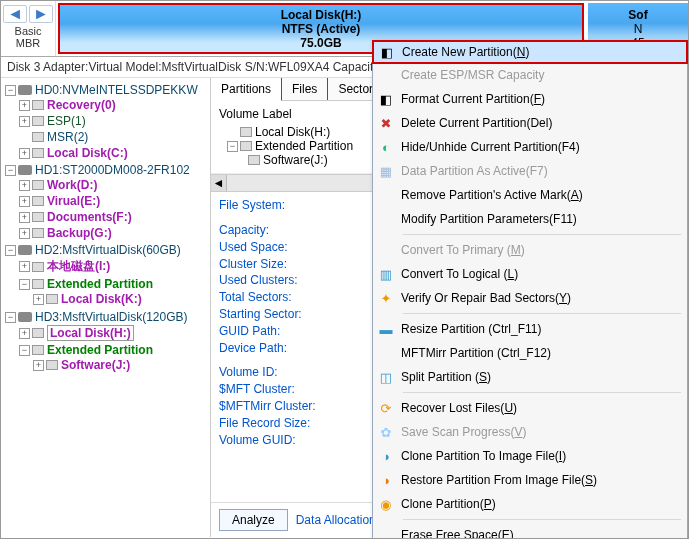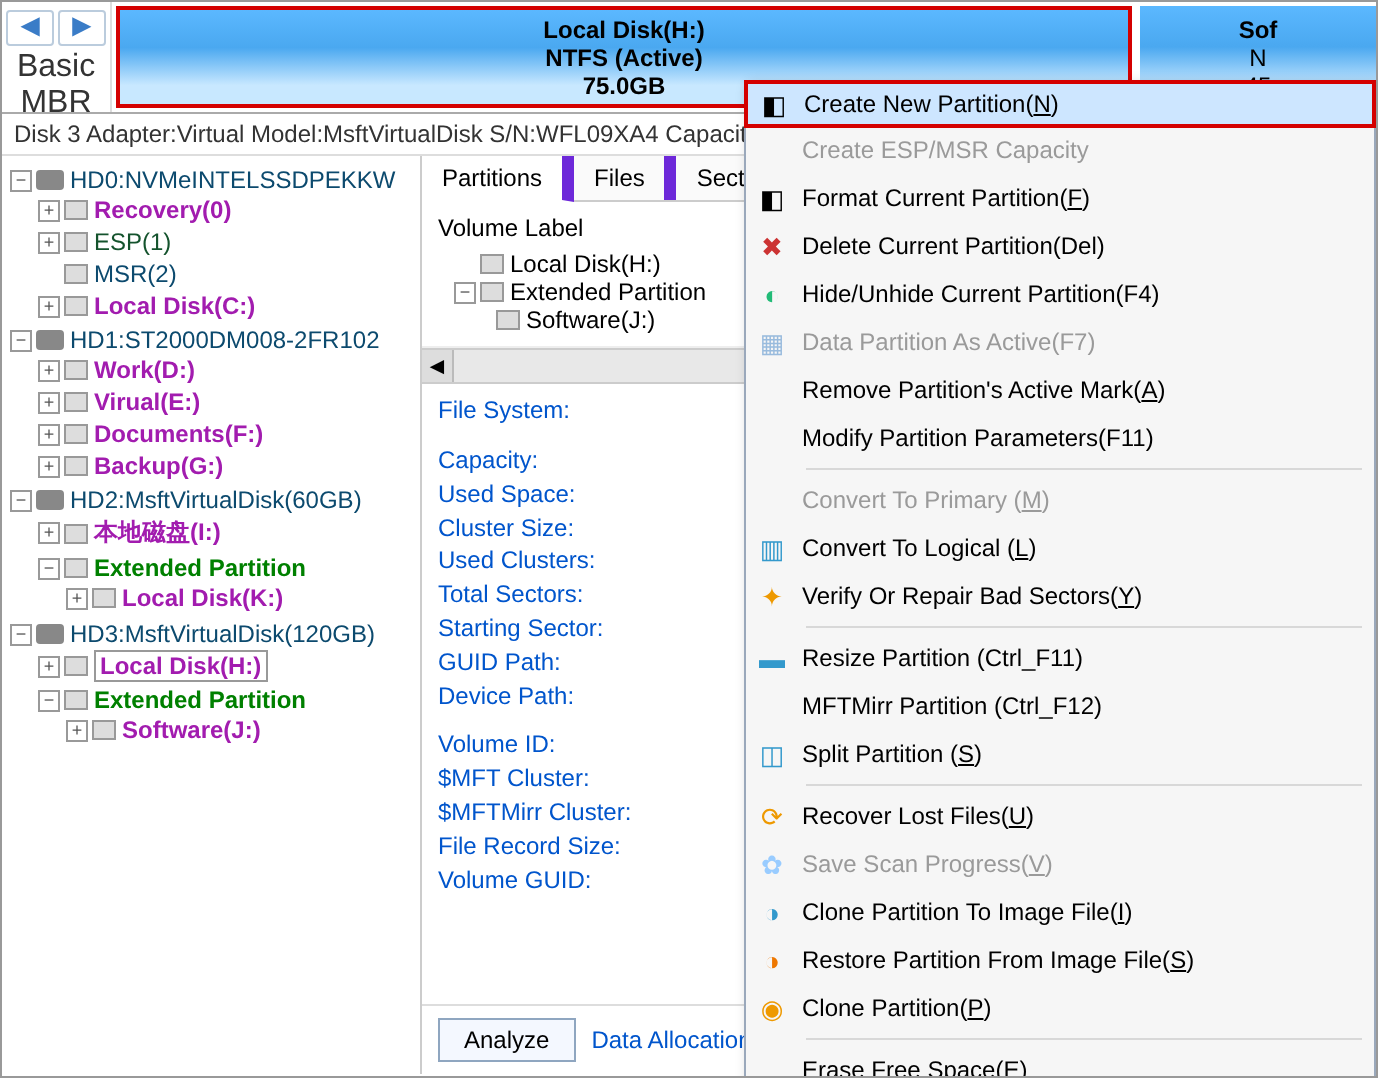--- a/index.html
+++ b/index.html
@@ -1,46 +1,46 @@
 <!DOCTYPE html>
 <html><head>
 <meta charset="utf-8">
 <style>
 *{box-sizing:border-box;margin:0;padding:0;font-family:"Segoe UI",Tahoma,sans-serif;font-size:12px}
 body{background:#fff;width:689px;height:539px;overflow:hidden;position:relative;border:1px solid #999}
 .topbar{display:flex;height:56px;border-bottom:1px solid #aaa}
 .nav-btns{width:55px;padding:4px 2px;text-align:center;border-right:1px solid #ddd}
 .nav-arrows{display:flex;justify-content:center;gap:2px;margin-bottom:2px}
 .nav-arrows span{color:#3a7cc7;font-size:16px;line-height:1;border:1px solid #bcd;padding:0 3px;border-radius:2px}
-.nav-label{font-size:16px;color:#333;line-height:1.1}
+.nav-label{font-size:11px;color:#333;line-height:1.1}
 .part-box{flex:1;border:2px solid #d40000;background:linear-gradient(#5bb8ff,#4aa8f0 40%,#c8e8ff 80%);display:flex;flex-direction:column;align-items:center;justify-content:center;margin:2px;position:relative}
 .part-box .l1{font-weight:700}
 .part-box .l2{font-weight:700}
 .part-box .l3{font-weight:700}
-.part-box2{width:118px;background:linear-gradient(#5bb8ff,#4aa8f0 40%,#c8e8ff 80%);margin:2px 0 2px 2px;display:flex;flex-direction:column;align-items:center;justify-content:center}
+.part-box2{width:100px;background:linear-gradient(#5bb8ff,#4aa8f0 40%,#c8e8ff 80%);margin:2px 0 2px 2px;display:flex;flex-direction:column;align-items:center;justify-content:center}
 .part-box2 .l1{font-weight:700}
 .disk-info{padding:3px 6px;border-bottom:1px solid #ddd;font-size:11px;color:#333}
 .main{display:flex;height:calc(100% - 78px)}
 .tree{width:210px;border-right:1px solid #ccc;overflow:hidden;padding:4px 2px}
 .tree ul{list-style:none;padding-left:14px}
 .tree>ul{padding-left:2px}
 .tree li{padding:1px 0;white-space:nowrap}
 .node{display:flex;align-items:center;gap:2px;cursor:pointer}
 .exp{width:11px;height:11px;border:1px solid #999;display:inline-flex;align-items:center;justify-content:center;font-size:9px;line-height:1;color:#555;background:#fff}
 .noexp{width:11px;display:inline-block}
 .disk-ico{width:14px;height:10px;background:#888;border-radius:2px;display:inline-block;margin-right:1px}
 .vol-ico{width:12px;height:10px;background:#ddd;border:1px solid #999;display:inline-block;margin-right:1px}
 .tree .orange{color:#a21caf;font-weight:700}
 .tree .plain{color:#0c4a6e}
 .tree .green{color:#008000;font-weight:700}
 .tree .blue{color:#14532d}
 .tree .sel{border:1px solid #999;padding:0 2px}
 .mid{flex:1;display:flex;flex-direction:column;min-width:0}
 .tabs{display:flex;border-bottom:1px solid #ccc;background:#fafafa}
-.tab{padding:4px 10px;border-right:6px solid #6d28d9;cursor:pointer}
+.tab{padding:4px 10px;border-right:1px solid #6d28d9;cursor:pointer}
 .tab.active{background:#fff;font-weight:400;border-bottom:1px solid #fff;margin-bottom:-1px}
 .subtree{padding:6px 8px;flex:0 0 auto;border-bottom:1px solid #eee}
 .subtree .lbl{margin-bottom:4px}
 .subtree ul{list-style:none;padding-left:8px}
 .subtree .node{display:flex;align-items:center;gap:2px}
 .scrollh{height:18px;background:#e8e8e8;border-top:1px solid #ccc;border-bottom:1px solid #ccc;position:relative}
 .scrollh .l{position:absolute;left:0;width:16px;height:100%;background:#ddd;border-right:1px solid #bbb;text-align:center;line-height:16px}
 .scrollh .r{position:absolute;right:0;width:16px;height:100%;background:#ddd;border-left:1px solid #bbb;text-align:center;line-height:16px}
 .props{padding:6px 8px;flex:1;overflow:hidden}
 .props .h{color:#0055cc;margin-bottom:4px}

